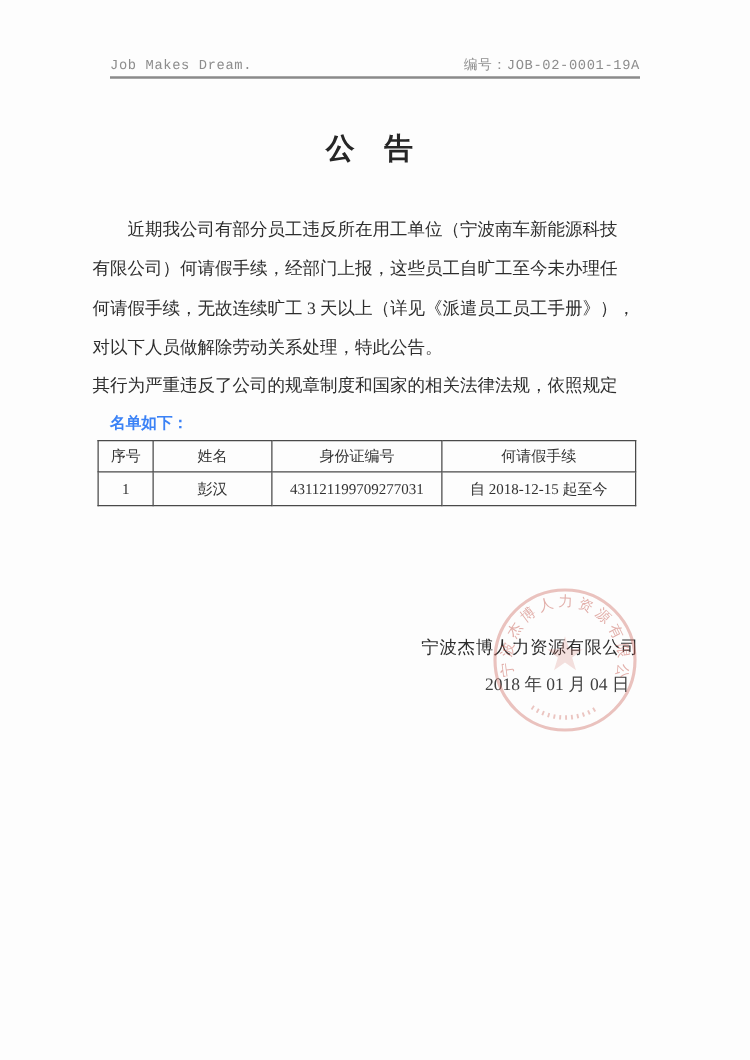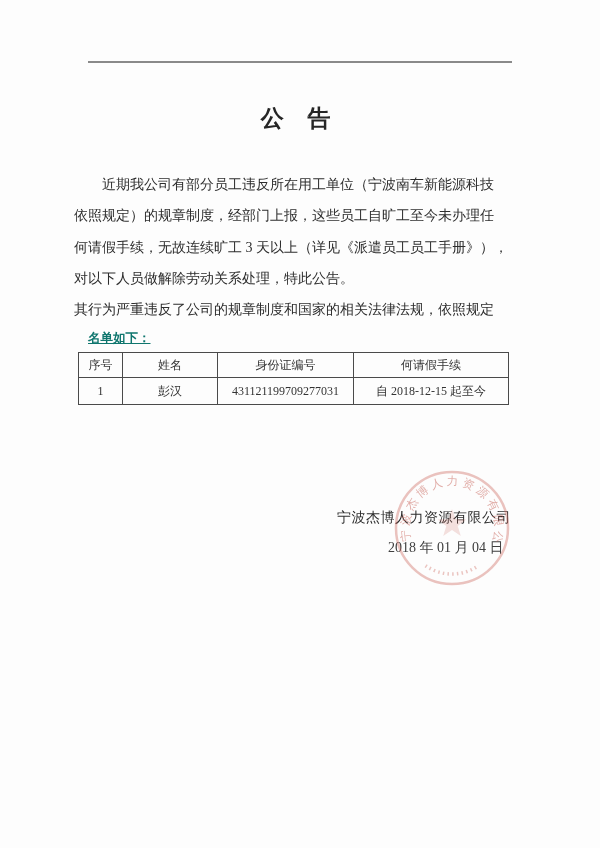--- a/index.html
+++ b/index.html
@@ -29,21 +29,21 @@
   }
   .body-text{
     position:absolute;left:74px;top:169px;width:424px;
     font-size:14px;line-height:31.3px;color:#2d2d2d;
     text-align:justify;
   }
   .body-text .line{white-space:nowrap;}
   .body-text .line:first-child{text-indent:28px;}
   .list-label{
     position:absolute;left:88px;top:330px;
-    font-size:12.5px;font-weight:bold;color:#0f766e;text-decoration:underline;
+    font-size:12.5px;font-weight:bold;color:#3b82f6;
   }
   table.roster{
     position:absolute;left:78px;top:352px;width:430px;
     border-collapse:collapse;table-layout:fixed;
     font-size:12px;color:#333;border-radius:25px;
   }
   table.roster th,table.roster td{
     border:1px solid #4a4a4a;text-align:center;vertical-align:middle;
     font-weight:normal;padding:0;overflow:hidden;white-space:nowrap;
   }
@@ -58,27 +58,31 @@
     position:absolute;left:388px;top:539px;
     font-size:14px;color:#404040;white-space:nowrap;
   }
   .stamp{position:absolute;left:382px;top:458px;pointer-events:none;}
 </style>
 </head>
 <body>
 
 <div class="page">
 
+  <div class="header">
+    <span>Job Makes Dream.</span>
+    <span><span>编号：</span><span>JOB-02-0001-19A</span></span>
+  </div>
   <div class="header-rule"></div>
 
   <h1 class="title">公 告</h1>
 
   <div class="body-text" id="body-text">
       <div class="line">近期我公司有部分员工违反所在用工单位（宁波南车新能源科技</div>
-      <div class="line">依照规定）的规章制度，经部门上报，这些员工自旷工至今未办理任</div>
+      <div class="line">有限公司）何请假手续，经部门上报，这些员工自旷工至今未办理任</div>
       <div class="line">何请假手续，无故连续旷工 3 天以上（详见《派遣员工员工手册》），</div>
       <div class="line">对以下人员做解除劳动关系处理，特此公告。</div>
       <div class="line">其行为严重违反了公司的规章制度和国家的相关法律法规，依照规定</div>
     </div>
 
   <div class="list-label">名单如下：</div>
 
   <table class="roster">
     <colgroup>
       <col class="col-no">

